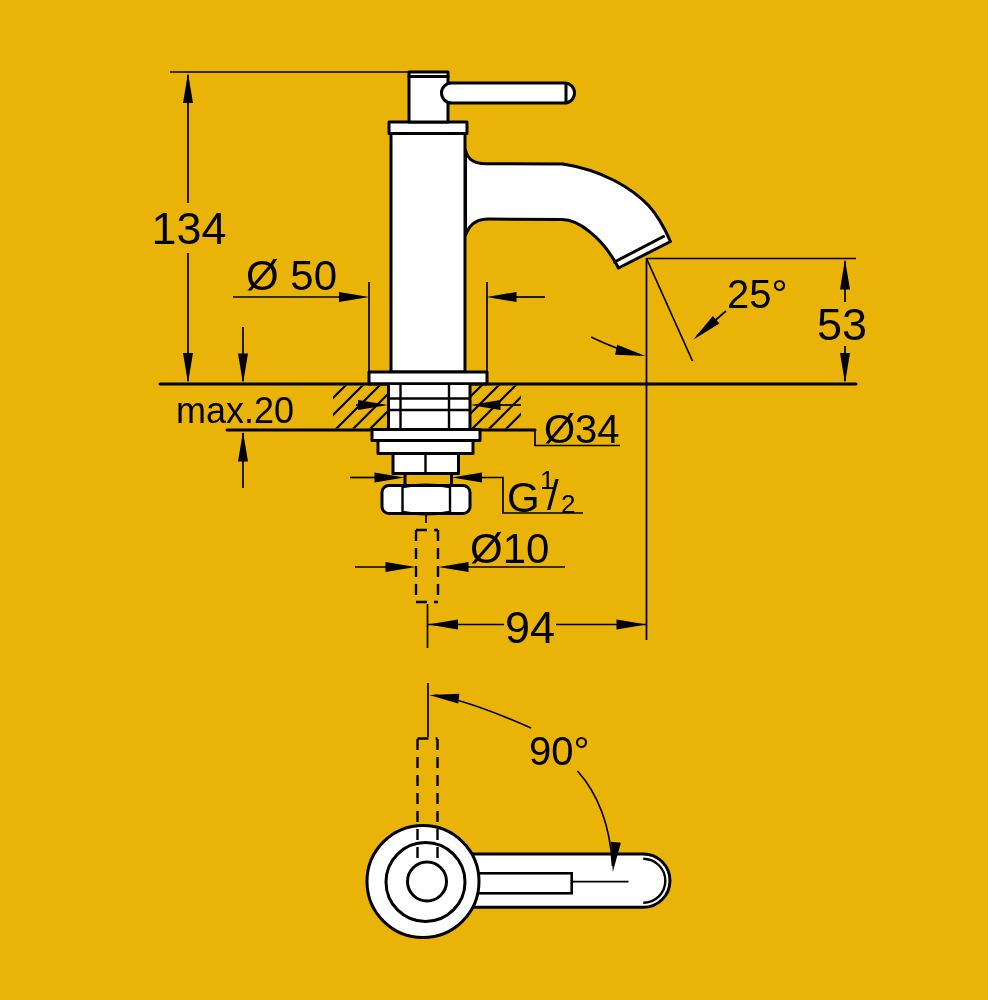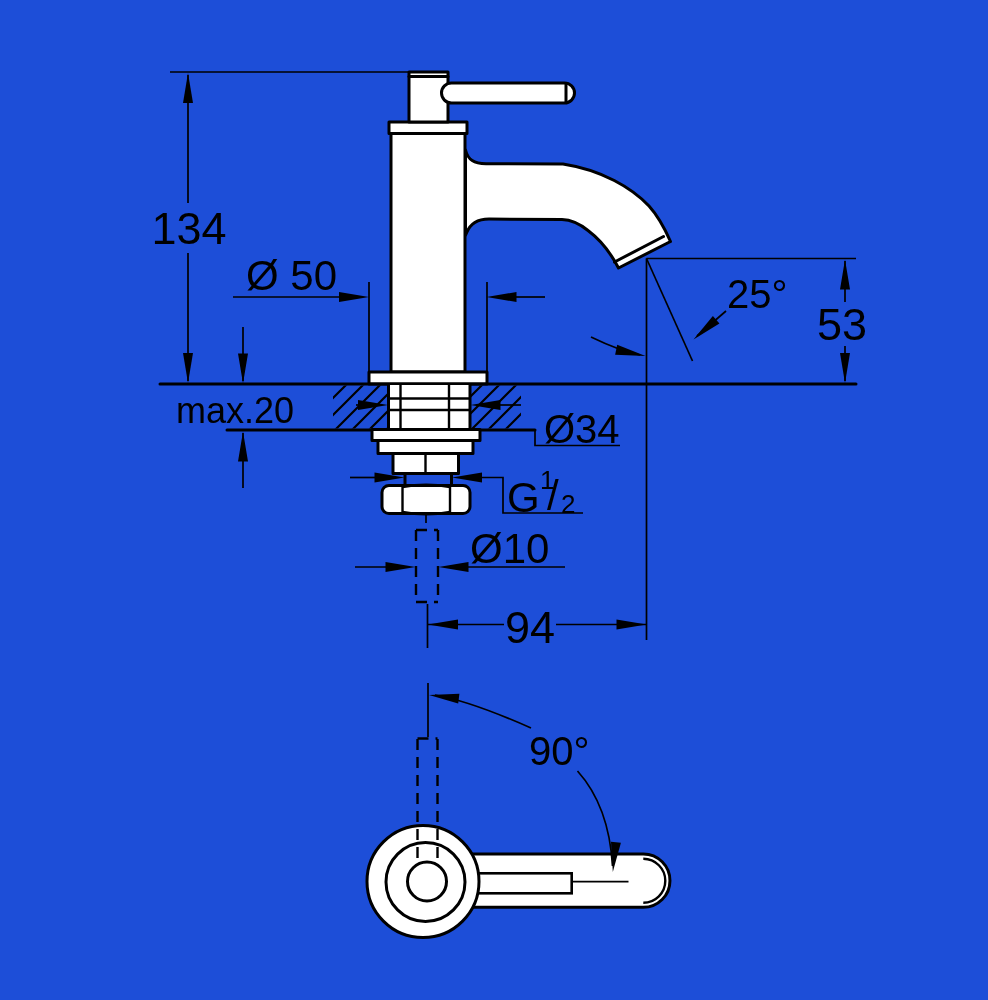--- a/index.html
+++ b/index.html
@@ -1,16 +1,16 @@
 <!DOCTYPE html>
 <html><head>
 <meta charset="utf-8">
 <style>
   html,body{margin:0;padding:0;background:#ffffff;}
-  .stage{width:988px;height:1000px;position:relative;background:#1d4ed8;}
+  .stage{width:988px;height:1000px;position:relative;background:#eab308;}
   svg{display:block;}
   text{font-family:"Liberation Sans","DejaVu Sans",sans-serif;fill:#000;}
   .t45{font-size:45px;}
   .t42{font-size:42px;}
   .t40{font-size:40px;}
   .t36{font-size:36px;}
   .t26{font-size:26px;}
   .obj{stroke:#000;stroke-width:3;fill:none;stroke-linejoin:round;stroke-linecap:round;}
   .objw{stroke:#000;stroke-width:3;fill:#fff;stroke-linejoin:round;}
   .med{stroke:#000;stroke-width:2.4;fill:none;}

